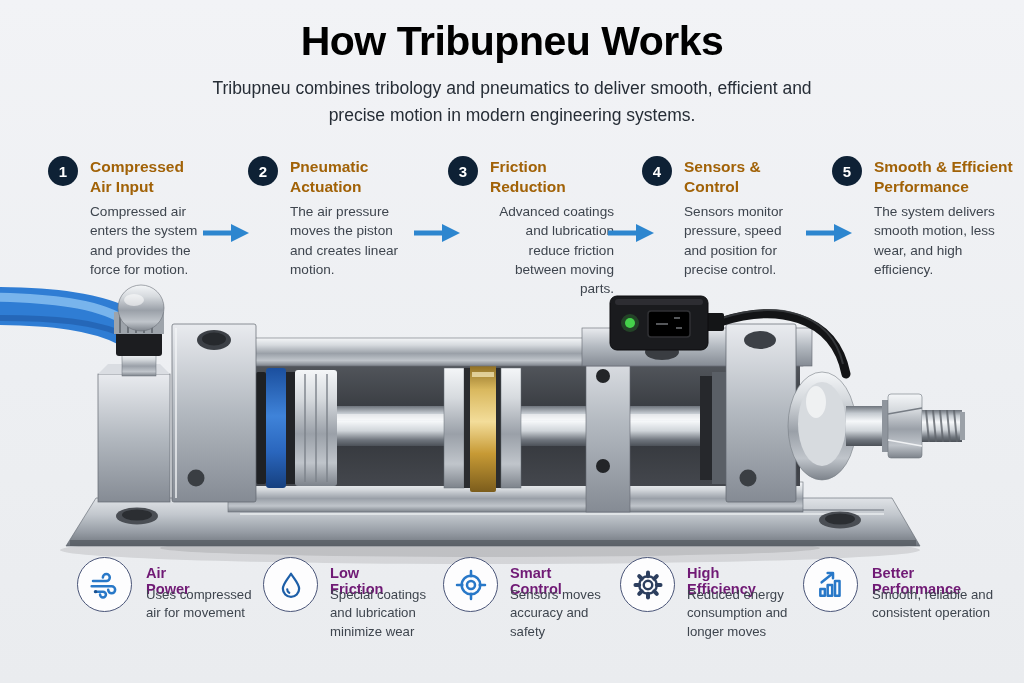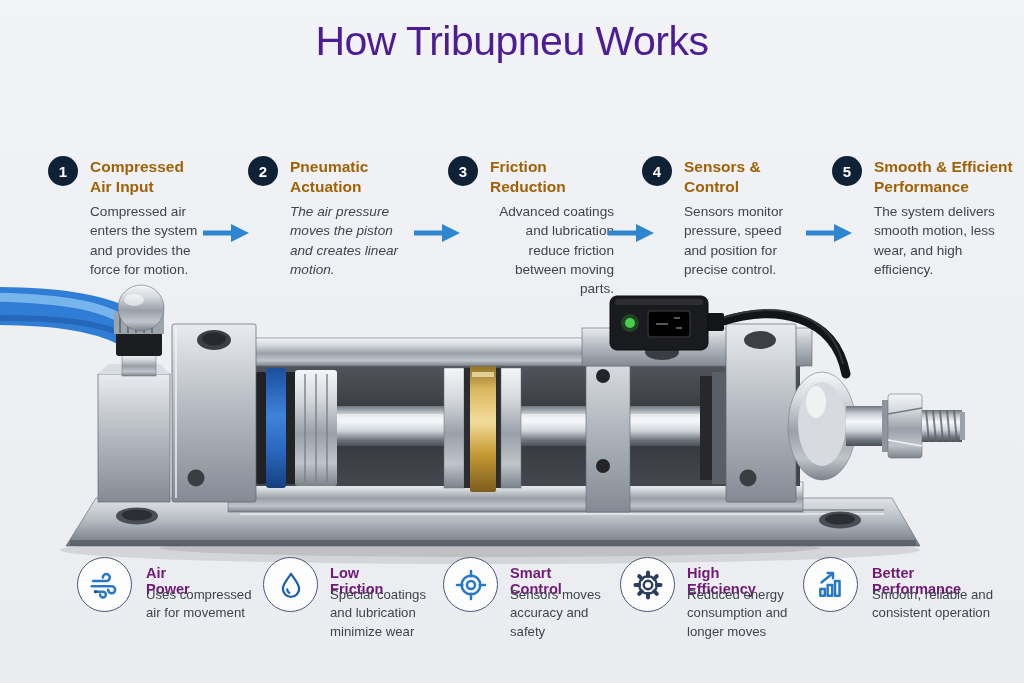--- a/index.html
+++ b/index.html
@@ -4,21 +4,21 @@
 <style>
   * { margin:0; padding:0; box-sizing:border-box; }
   html,body { width:1024px; height:683px; overflow:hidden; }
   body {
     font-family:"Liberation Sans", sans-serif;
     background:linear-gradient(180deg,#f2f3f6 0%,#edeff2 55%,#eaecef 100%);
     position:relative; color:#1b2330;
   }
   
   .header { position:absolute; top:18px; left:0; width:1024px; text-align:center; }
-  .title { font-size:41px; font-weight:normal; color:#4c1d95; letter-spacing:-0.5px; }
+  .title { font-size:41px; font-weight:bold; color:#000000; letter-spacing:-0.5px; }
   .subtitle {
     margin:10px auto 0; width:640px; font-size:17.5px; line-height:1.52;
     color:#262d36; font-weight:normal;
   }
   
   .steps { position:absolute; top:154px; left:0; width:1024px; height:140px; }
   .step { position:absolute; top:0; }
   .step-circle {
     position:absolute; top:2px; left:0; width:30px; height:30px; border-radius:50%;
     background:#0e2135; color:#ffffff; font-size:15px; font-weight:bold;
@@ -26,21 +26,21 @@
   }
   .step-title {
     position:absolute; top:3px; left:42px; font-size:15.5px; font-weight:bold;
     color:#a16207; line-height:1.28;
   }
   .step-desc {
     position:absolute; top:48px; left:42px; font-size:13.6px; color:#3e454e;
     line-height:1.42;
   }
   .s1{left:48px;}  .s1 .step-title{width:110px;} .s1 .step-desc{width:118px;}
-  .s2{left:248px;} .s2 .step-title{width:110px;} .s2 .step-desc{width:120px;font-style:italic;}
+  .s2{left:248px;} .s2 .step-title{width:110px;} .s2 .step-desc{width:120px;}
   .s3{left:448px;} .s3 .step-title{width:110px;} .s3 .step-desc{width:124px;text-align:right;}
   .s4{left:642px;} .s4 .step-title{width:110px;} .s4 .step-desc{width:116px;}
   .s5{left:832px;} .s5 .step-title{width:142px;} .s5 .step-desc{width:132px;}
   .step-arrow { position:absolute; top:70px; width:46px; height:18px; }
   .a1{left:203px;} .a2{left:414px;} .a3{left:608px;} .a4{left:806px;}
   
   .machine { position:absolute; top:276px; left:0; width:1024px; height:292px; }
   
   .features { position:absolute; top:552px; left:0; width:1024px; height:110px; }
   .feature { position:absolute; top:0; }
@@ -59,20 +59,21 @@
   .f2{left:263px;} .f2 .feature-label,.f2 .feature-desc{left:67px;} .f2 .feature-desc{width:118px;}
   .f3{left:443px;} .f3 .feature-label,.f3 .feature-desc{left:67px;} .f3 .feature-desc{width:108px;}
   .f4{left:620px;} .f4 .feature-label,.f4 .feature-desc{left:67px;} .f4 .feature-desc{width:114px;}
   .f5{left:803px;} .f5 .feature-label,.f5 .feature-desc{left:69px;} .f5 .feature-desc{width:126px;}
 </style>
 </head>
 <body>
 
 <div class="header">
   <div class="title">How Tribupneu Works</div>
+  <div class="subtitle">Tribupneu combines tribology and pneumatics to deliver smooth, efficient and precise motion in modern engineering systems.</div>
 </div>
 
 <div class="steps">
   <div class="step s1">
     <div class="step-circle">1</div>
     <div class="step-title">Compressed Air Input</div>
     <div class="step-desc">Compressed air enters the system and provides the force for motion.</div>
   </div>
   <div class="step s2">
     <div class="step-circle">2</div>

